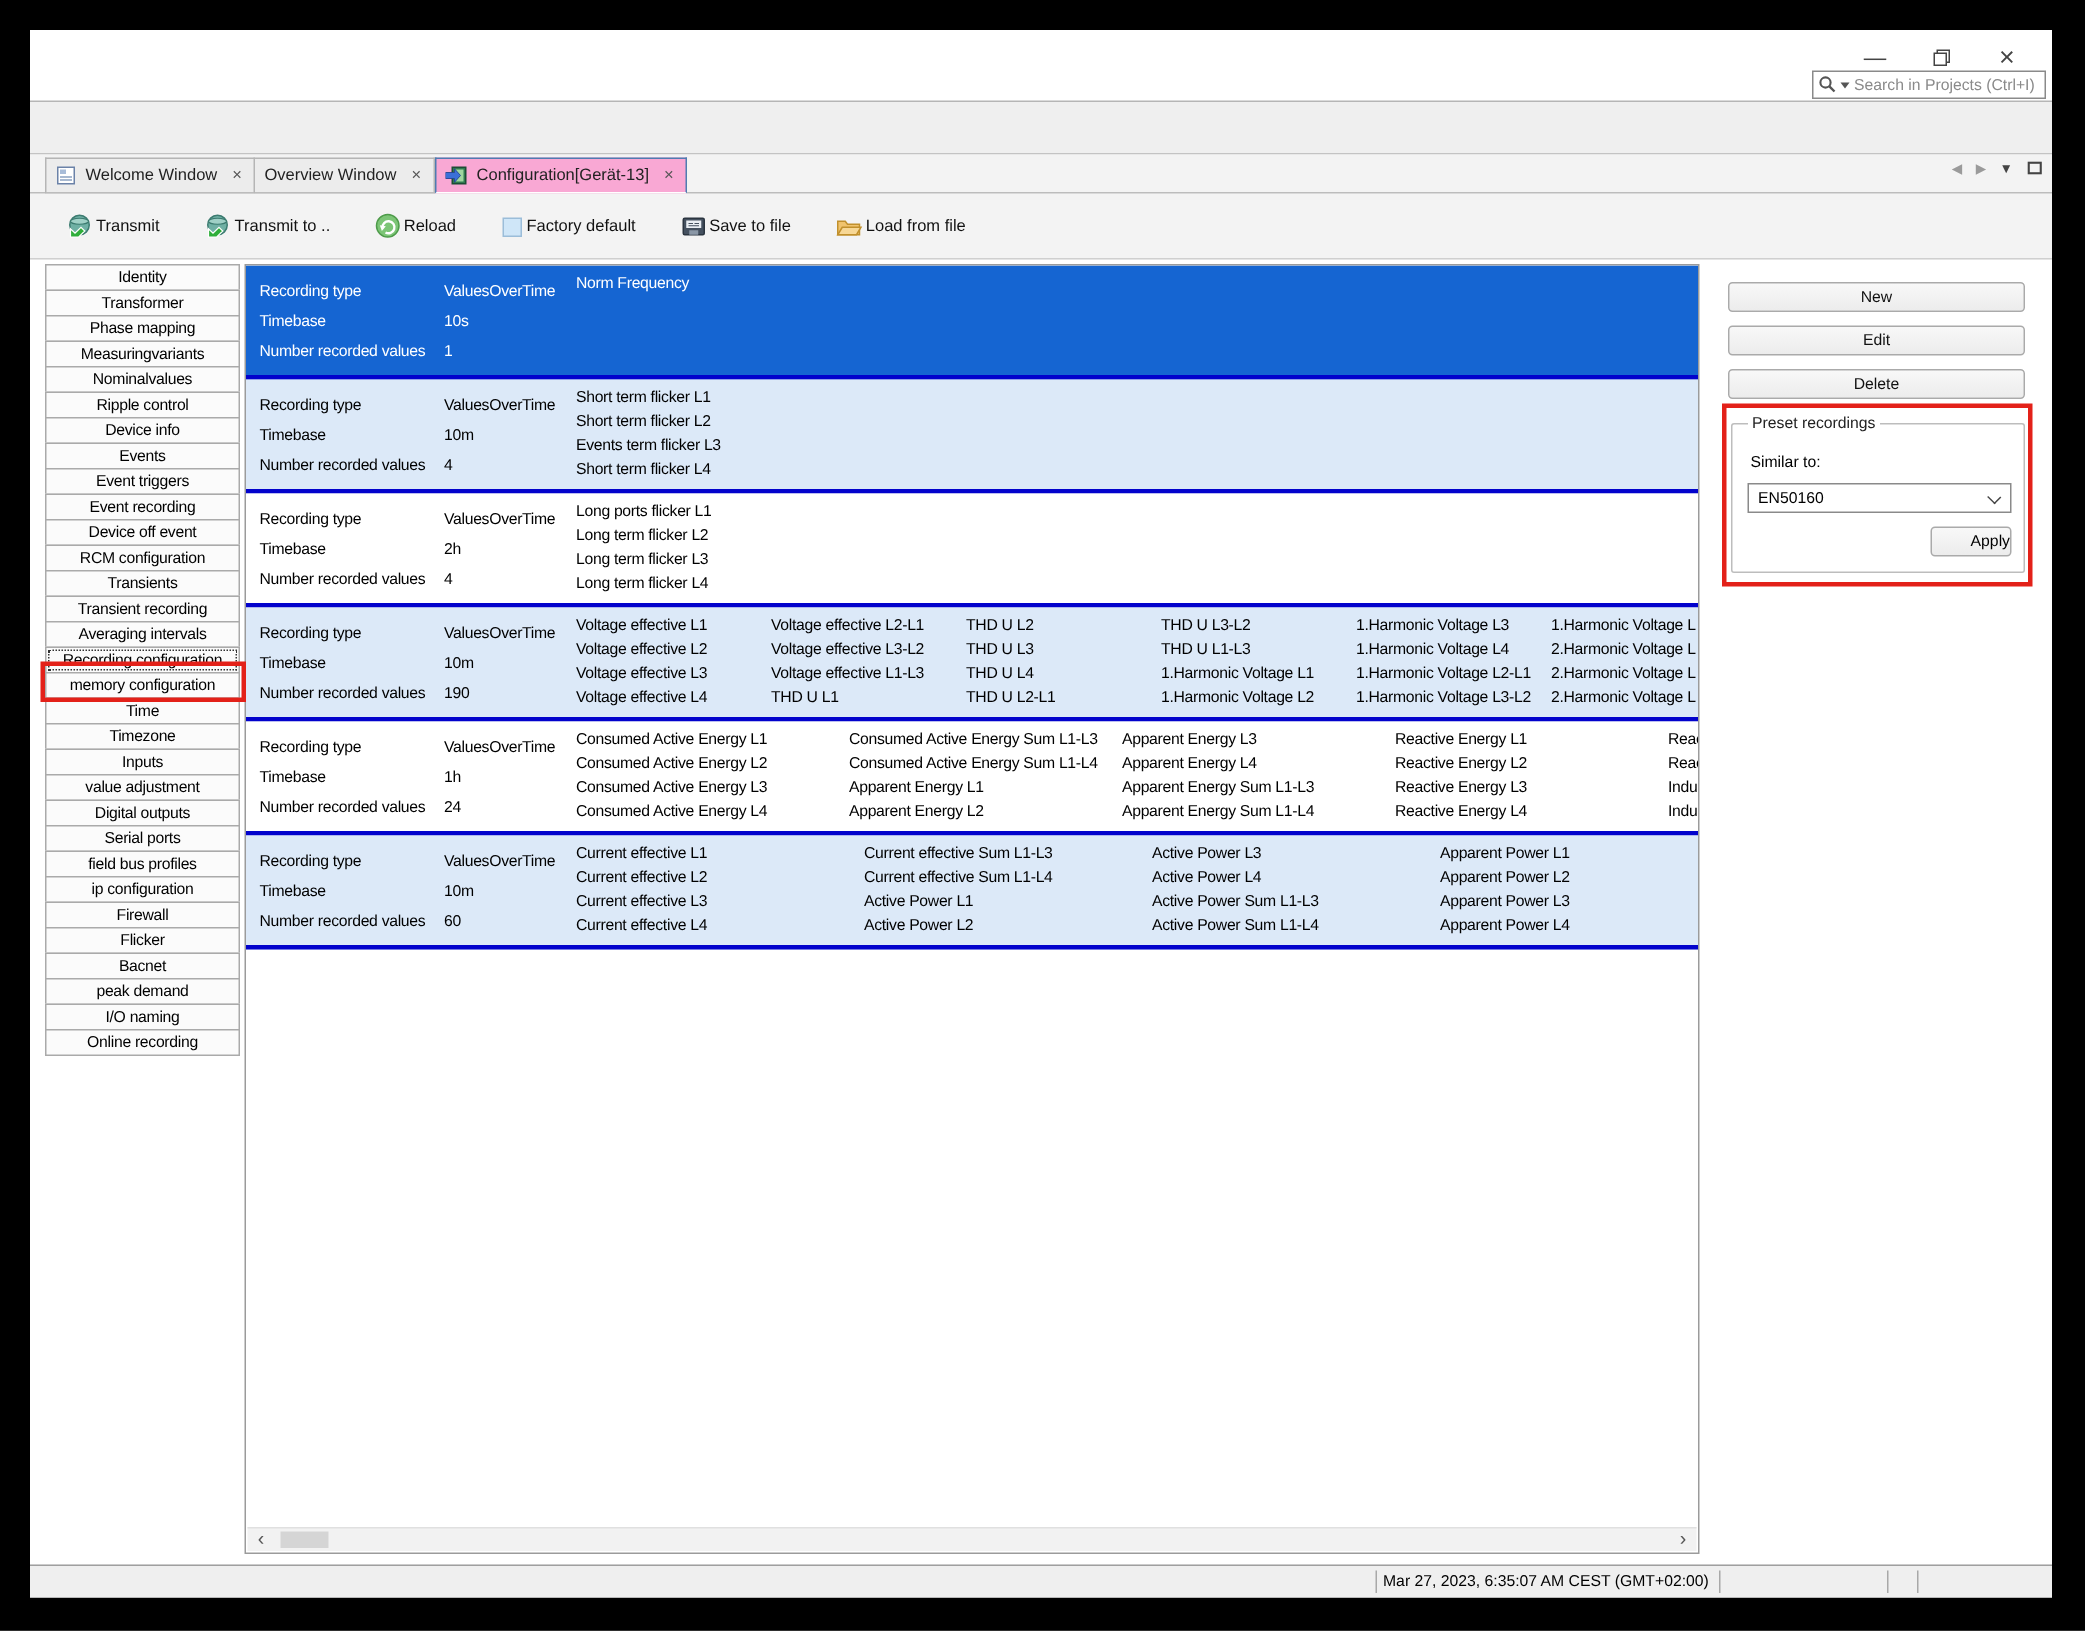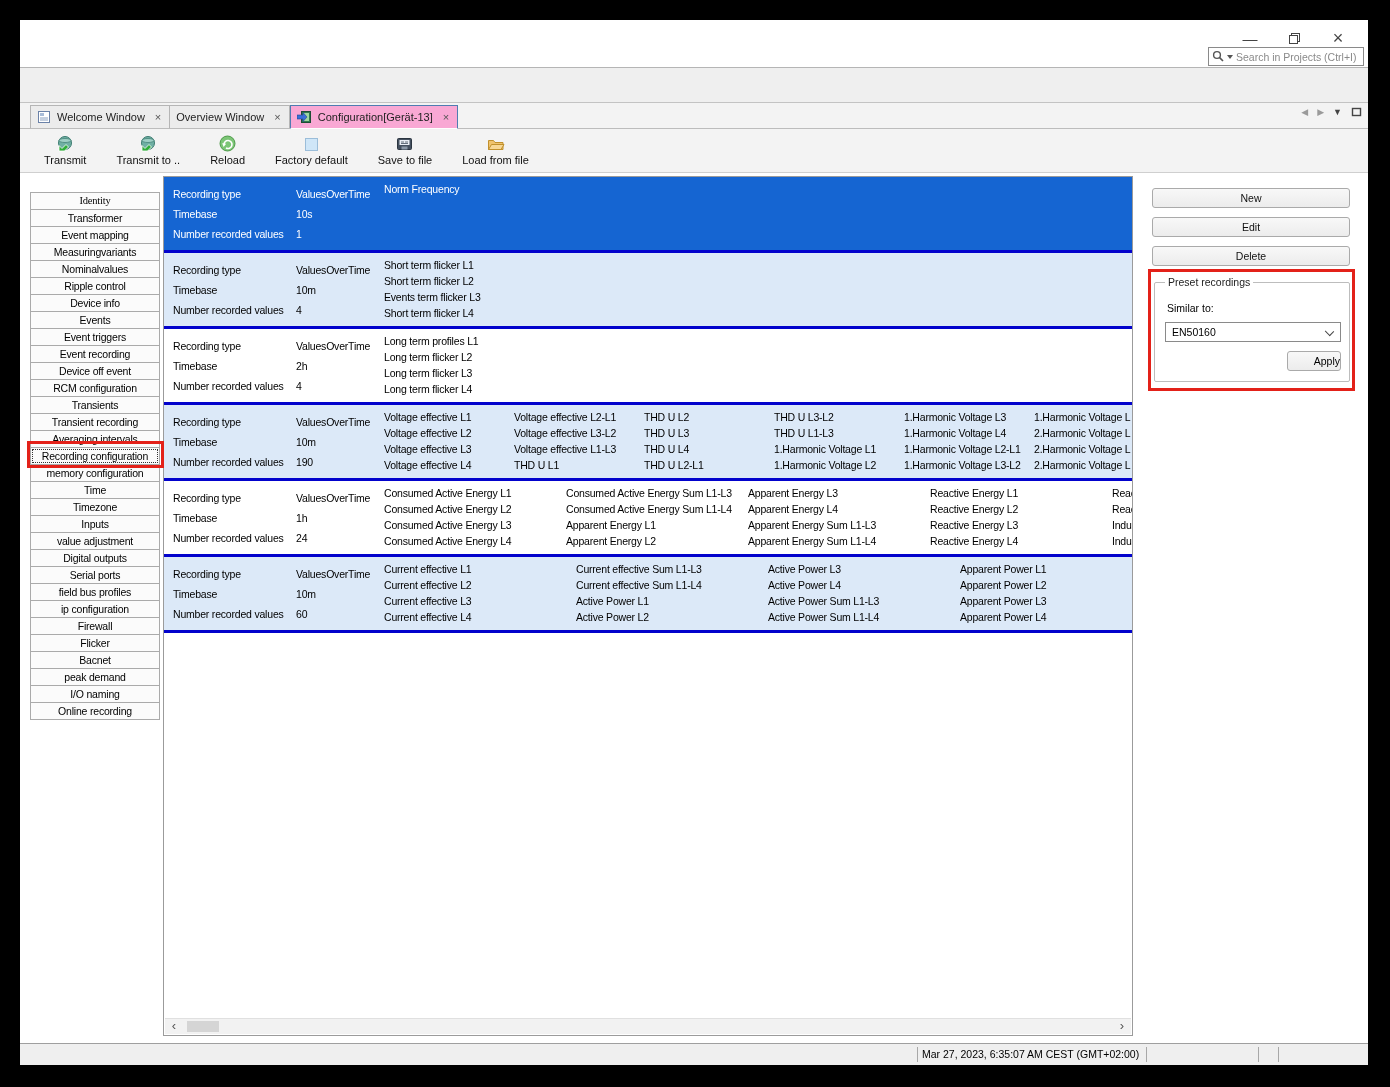--- a/index.html
+++ b/index.html
@@ -26,29 +26,29 @@
   .tabs { position:absolute; left:10px; bottom:-1px; display:flex; }
   .tab { height:24px; display:flex; align-items:center; gap:6px; padding:0 8px 0 6px; background:#ececec; border:1px solid #b5b5b5; border-bottom:1px solid #bcbcbc; font-size:11px; color:#222; cursor:default; }
   .tab + .tab { border-left:none; }
   .tab.active { background:#f9a8d4; border:1px solid #4f7cb1; border-bottom:1px solid #fff; }
   .tab .tclose { color:#555; font-size:11px; margin-left:4px; }
   .tabctrl { position:absolute; right:6px; top:4px; display:flex; align-items:center; gap:9px; color:#9a9a9a; font-size:9px; }
   .tabctrl .dark { color:#444; }
 
   
   .toolbar { height:44px; background:#f3f3f3; border-bottom:1px solid #cfcfcf; display:flex; align-items:center; padding-left:14px; }
-  .tbtn { display:flex; flex-direction:column; align-items:center; justify-content:center; gap:2px; padding:2px 10px; margin-right:10px; font-size:11px; color:#111; cursor:default; }
+  .tbtn { display:flex; flex-direction:row; align-items:center; justify-content:center; gap:2px; padding:2px 10px; margin-right:10px; font-size:11px; color:#111; cursor:default; }
   .tbtn svg { display:block; }
 
   
   .content { position:absolute; left:0; top:156px; right:0; bottom:22px; background:#fff; }
 
   .sidebar { position:absolute; left:10px; top:0; width:130px; }
   .side-item { height:18px; line-height:16px; text-align:center; font-size:10.5px; letter-spacing:-0.2px; color:#000; background:#fbfbfb; border:1px solid #aaa; margin-top:-1px; cursor:default; }
-  .side-item:first-child { margin-top:16px;font-family:Liberation Serif, serif; }
+  .side-item:first-child { margin-top:0; }
   .side-item.selected { outline:1px dotted #333; outline-offset:-3px; }
 
   .mainlist { position:absolute; left:143px; top:0; width:970px; height:860px; border:1px solid #9b9b9b; background:#fff; overflow:hidden; }
   .rec-row { position:relative; height:76px; border-bottom:3px solid #0202cc; overflow:hidden; font-size:10.5px; letter-spacing:-0.2px; cursor:default; }
   .rec-row.blue { background:#1565d2; color:#fff; }
   .rec-row.light { background:#dce9f8; color:#000; }
   .rec-row.white { background:#fff; color:#000; }
   .rec-fields { position:absolute; left:9px; top:10px; width:210px; }
   .f-line { display:flex; height:20px; line-height:14px; }
   .f-label { width:123px; }
@@ -195,21 +195,21 @@
           <path d="M1.5 13.5 l3-5 h12.5 l-3 5 z" fill="#f7d795" stroke="#c1902c"></path>
         </svg>
         <span>Load from file</span>
       </div>
     </div>
 
     <div class="content">
       <div class="sidebar" id="sidebar">
           <div class="side-item">Identity</div>
           <div class="side-item">Transformer</div>
-          <div class="side-item">Event mapping</div>
+          <div class="side-item">Phase mapping</div>
           <div class="side-item">Measuringvariants</div>
           <div class="side-item">Nominalvalues</div>
           <div class="side-item">Ripple control</div>
           <div class="side-item">Device info</div>
           <div class="side-item">Events</div>
           <div class="side-item">Event triggers</div>
           <div class="side-item">Event recording</div>
           <div class="side-item">Device off event</div>
           <div class="side-item">RCM configuration</div>
           <div class="side-item">Transients</div>
@@ -276,21 +276,21 @@
               </div>
               <div class="f-line">
                 <span class="f-label">Timebase</span>
                 <span class="f-val">2h</span>
               </div>
               <div class="f-line">
                 <span class="f-label">Number recorded values</span>
                 <span class="f-val">4</span>
               </div>
             </div>
-            <div class="rec-values"><div class="v-col" style="width: 180px;"><div class="v-item">Long term profiles L1</div><div class="v-item">Long term flicker L2</div><div class="v-item">Long term flicker L3</div><div class="v-item">Long term flicker L4</div></div></div>
+            <div class="rec-values"><div class="v-col" style="width: 180px;"><div class="v-item">Long ports flicker L1</div><div class="v-item">Long term flicker L2</div><div class="v-item">Long term flicker L3</div><div class="v-item">Long term flicker L4</div></div></div>
           </div>
           <div class="rec-row light">
             <div class="rec-fields">
               <div class="f-line">
                 <span class="f-label">Recording type</span>
                 <span class="f-val">ValuesOverTime</span>
               </div>
               <div class="f-line">
                 <span class="f-label">Timebase</span>
                 <span class="f-val">10m</span>

